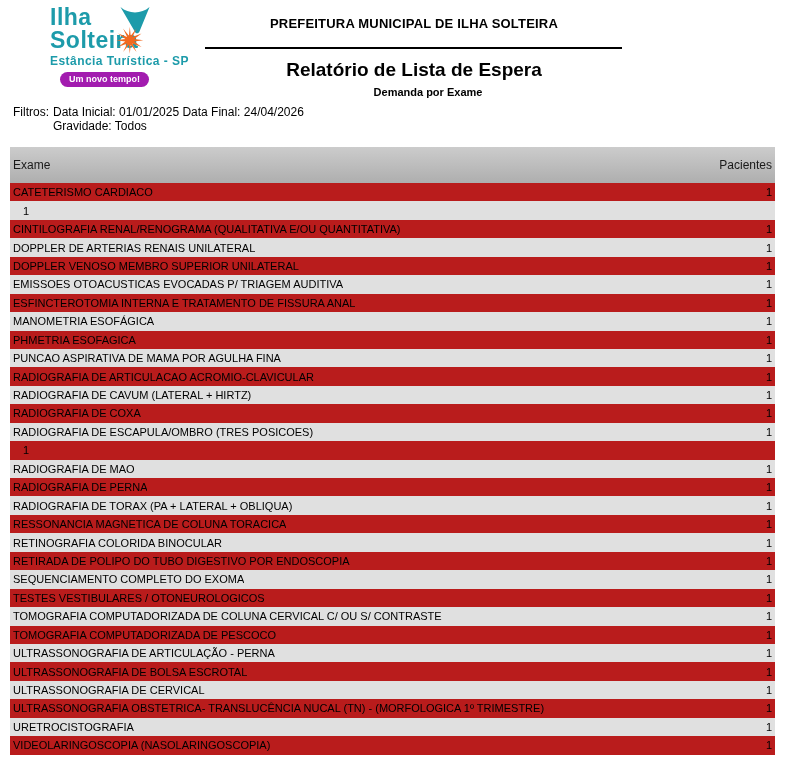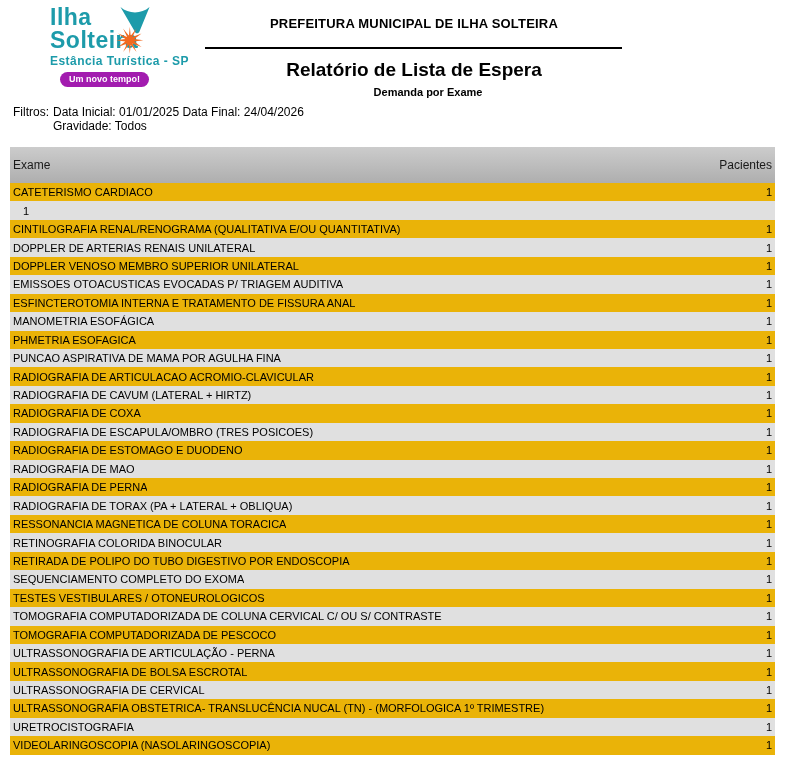--- a/index.html
+++ b/index.html
@@ -25,21 +25,21 @@
   
   .filters { position:absolute; left:13px; top:105px; display:flex; font-size:12px; line-height:14px;justify-content:center; }
   .filters .flabel { white-space:pre; }
   .filters .flines { margin-left:4px; }
 
   
   .table { position:absolute; left:10px; top:147px; width:765px; }
   .thead { display:flex; justify-content:space-between; align-items:center; height:36px;
            background:linear-gradient(#cccccc,#aeaeae); font-size:12px; color:#1a1a1a; padding:0 3px; }
   .trow { display:flex; justify-content:space-between; align-items:center; height:18.45px;
-          font-size:11px; padding:0 3px; background:#eab308; }
+          font-size:11px; padding:0 3px; background:#b91c1c; }
   .trow:nth-child(even) { background:#e0e0e0; }
   .c-exame { white-space:nowrap; overflow:hidden; }
   .c-pac { text-align:right; padding-left:10px; }
   .tfoot { display:flex; justify-content:flex-end; align-items:baseline; border-top:2px solid #000;
            margin-top:15px; padding-top:3px; font-size:11.5px; font-weight:bold; }
   .tfoot .total { width:112px; text-align:right; }
 </style>
 </head>
 <body>
 
@@ -128,21 +128,20 @@
         </div>
         <div class="trow">
           <span class="c-exame">RADIOGRAFIA DE COXA</span>
           <span class="c-pac">1</span>
         </div>
         <div class="trow">
           <span class="c-exame">RADIOGRAFIA DE ESCAPULA/OMBRO (TRES POSICOES)</span>
           <span class="c-pac">1</span>
         </div>
         <div class="trow">
-          <span class="c-exame">RADIOGRAFIA DE ESTOMAGO E DUODENO</span>
           <span class="c-pac">1</span>
         </div>
         <div class="trow">
           <span class="c-exame">RADIOGRAFIA DE MAO</span>
           <span class="c-pac">1</span>
         </div>
         <div class="trow">
           <span class="c-exame">RADIOGRAFIA DE PERNA</span>
           <span class="c-pac">1</span>
         </div>

